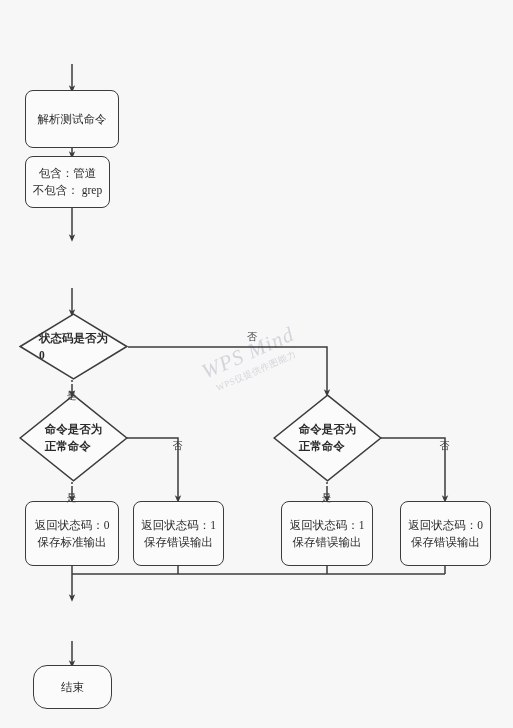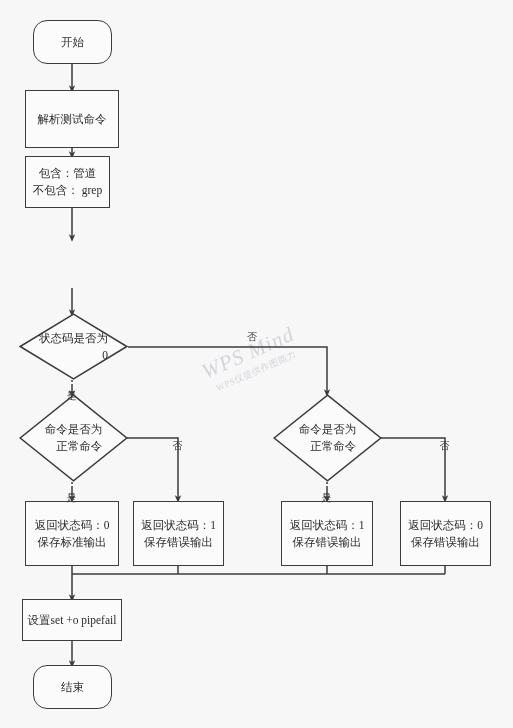--- a/index.html
+++ b/index.html
@@ -34,43 +34,44 @@
     text-align: center;
     color: #2b2b2b;
     font-size: 11.5px;
     line-height: 1.45;
     white-space: pre-line;
   }
   .terminal {
     border-radius: 14px;
   }
   .process {
-    border-radius: 0px;
+    border-radius: 8px;
   }
   .diamond-wrap {
     position: absolute;
     display: flex;
     align-items: center;
     justify-content: center;
   }
   .diamond-shape {
     position: absolute;
     left: 0;
     top: 0;
     width: 100%;
     height: 100%;
   }
   .diamond-label {
     position: relative;
     z-index: 2;
-    text-align: right;
+    text-align: left;
     color: #2b2b2b;
     font-size: 11.5px;
     line-height: 1.45;
     white-space: pre-line;
+    font-weight: bold;
   }
   .edge-label {
     position: absolute;
     font-size: 10px;
     color: #3a3a3a;
     background: #f7f7f7;
     padding: 0 1px;
     line-height: 1;
     font-family: "Liberation Sans", sans-serif;
   }
@@ -144,23 +145,20 @@
       <line x1="445" y1="566" x2="445" y2="574"></line>
       <line x1="72" y1="566" x2="72" y2="574"></line>
       <line x1="72" y1="574" x2="445" y2="574"></line>
 
       <line x1="72" y1="574" x2="72" y2="598" marker-end="url(#arrow)"></line>
 
       <line x1="72" y1="641" x2="72" y2="664" marker-end="url(#arrow)"></line>
     </g>
   </svg>
 
-  <div class="node terminal" style="left:33px; top:20px; width:79px; height:44px;">
-    <span>开始</span>
-  </div>
 
   <div class="node process" style="left:25px; top:90px; width:94px; height:58px;">
     <span>解析测试命令</span>
   </div>
 
   <div class="node process" style="left:25px; top:156px; width:85px; height:52px;">
     <span>包含：管道
 不包含： grep</span>
   </div>
 
@@ -202,23 +200,20 @@
   <div class="node process" style="left:281px; top:501px; width:92px; height:65px;">
     <span>返回状态码：1
 保存错误输出</span>
   </div>
 
   <div class="node process" style="left:400px; top:501px; width:91px; height:65px;">
     <span>返回状态码：0
 保存错误输出</span>
   </div>
 
-  <div class="node process" style="left:22px; top:599px; width:100px; height:42px;">
-    <span>设置set +o pipefail</span>
-  </div>
 
   <div class="node terminal" style="left:33px; top:665px; width:79px; height:44px;">
     <span>结束</span>
   </div>
 
   <div class="edge-label" style="left:246px; top:332px;">否</div>
 
   <div class="edge-label vertical" style="left:66px; top:382px;">是</div>
 
   <div class="edge-label vertical" style="left:66px; top:484px;">是</div>

